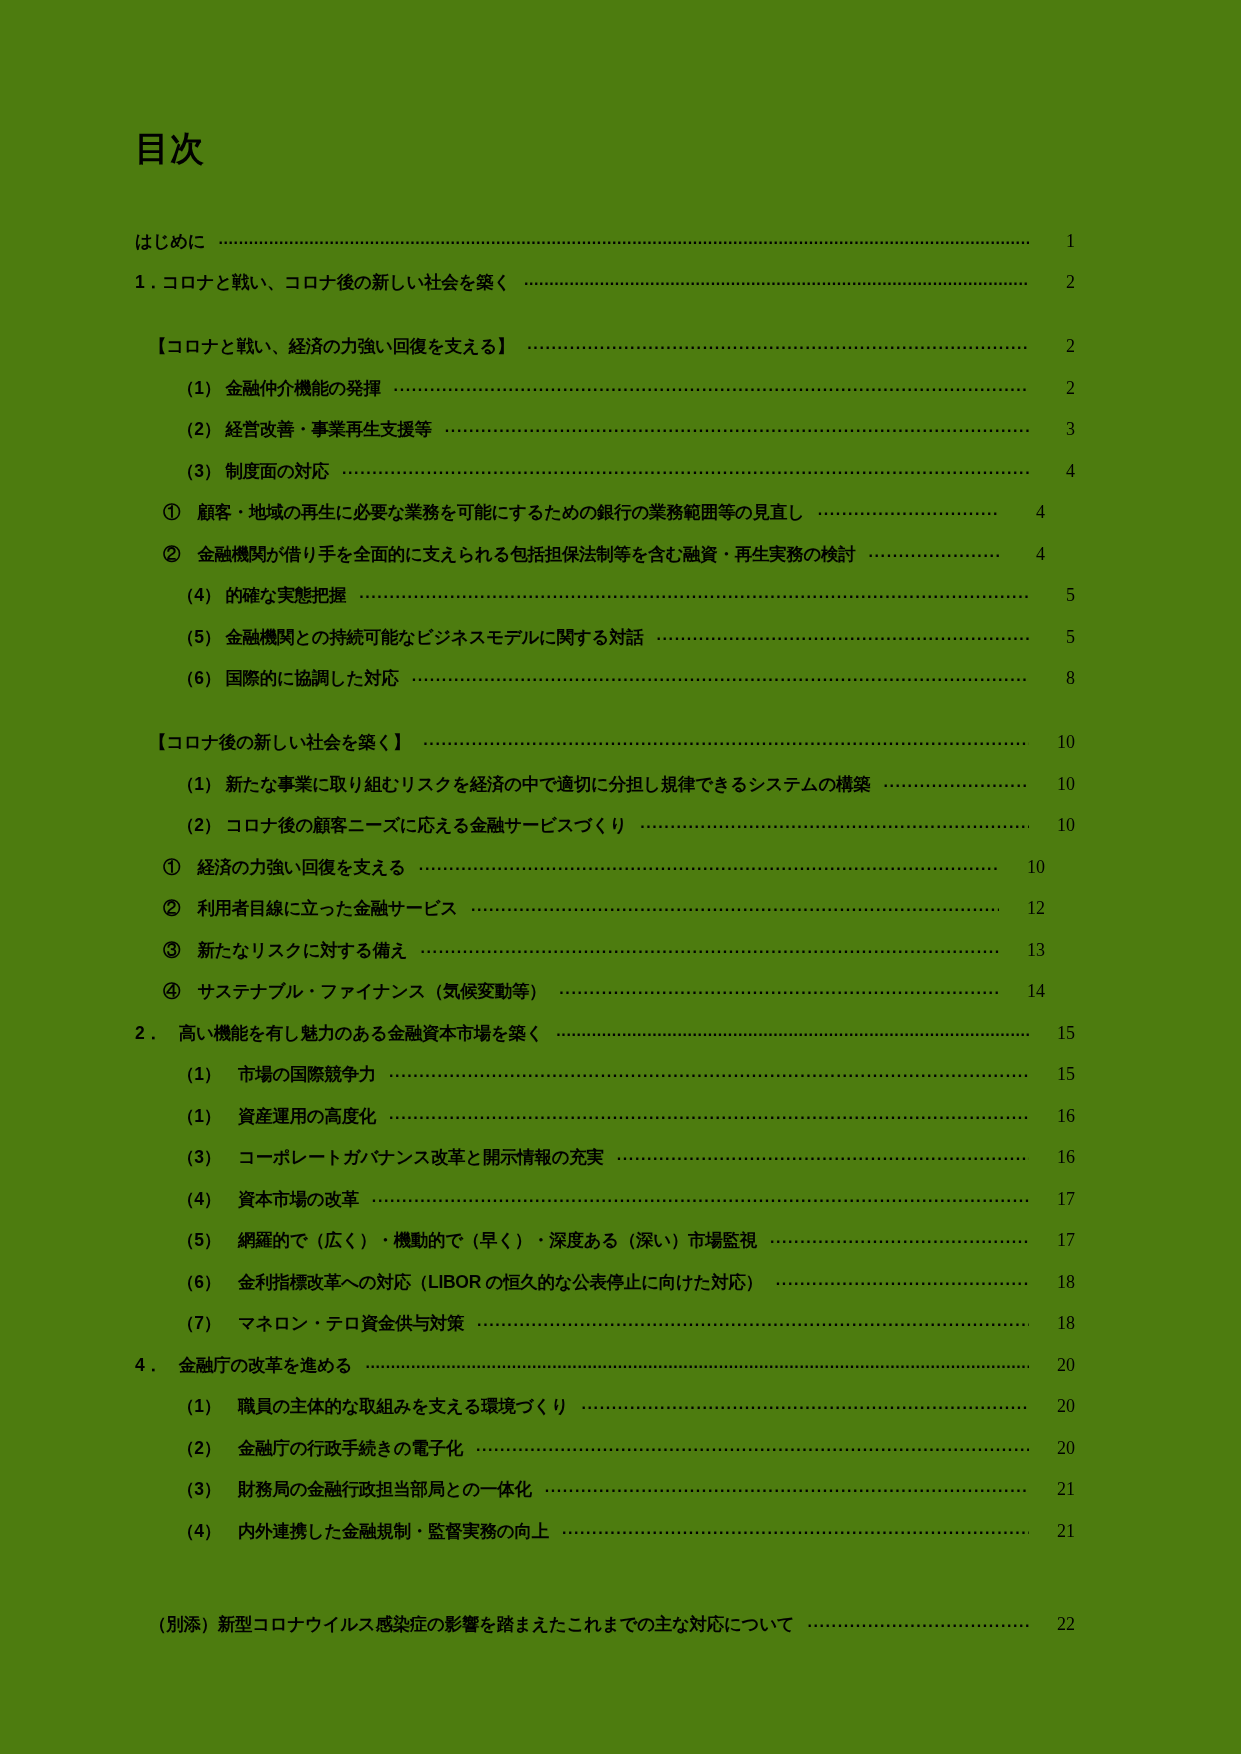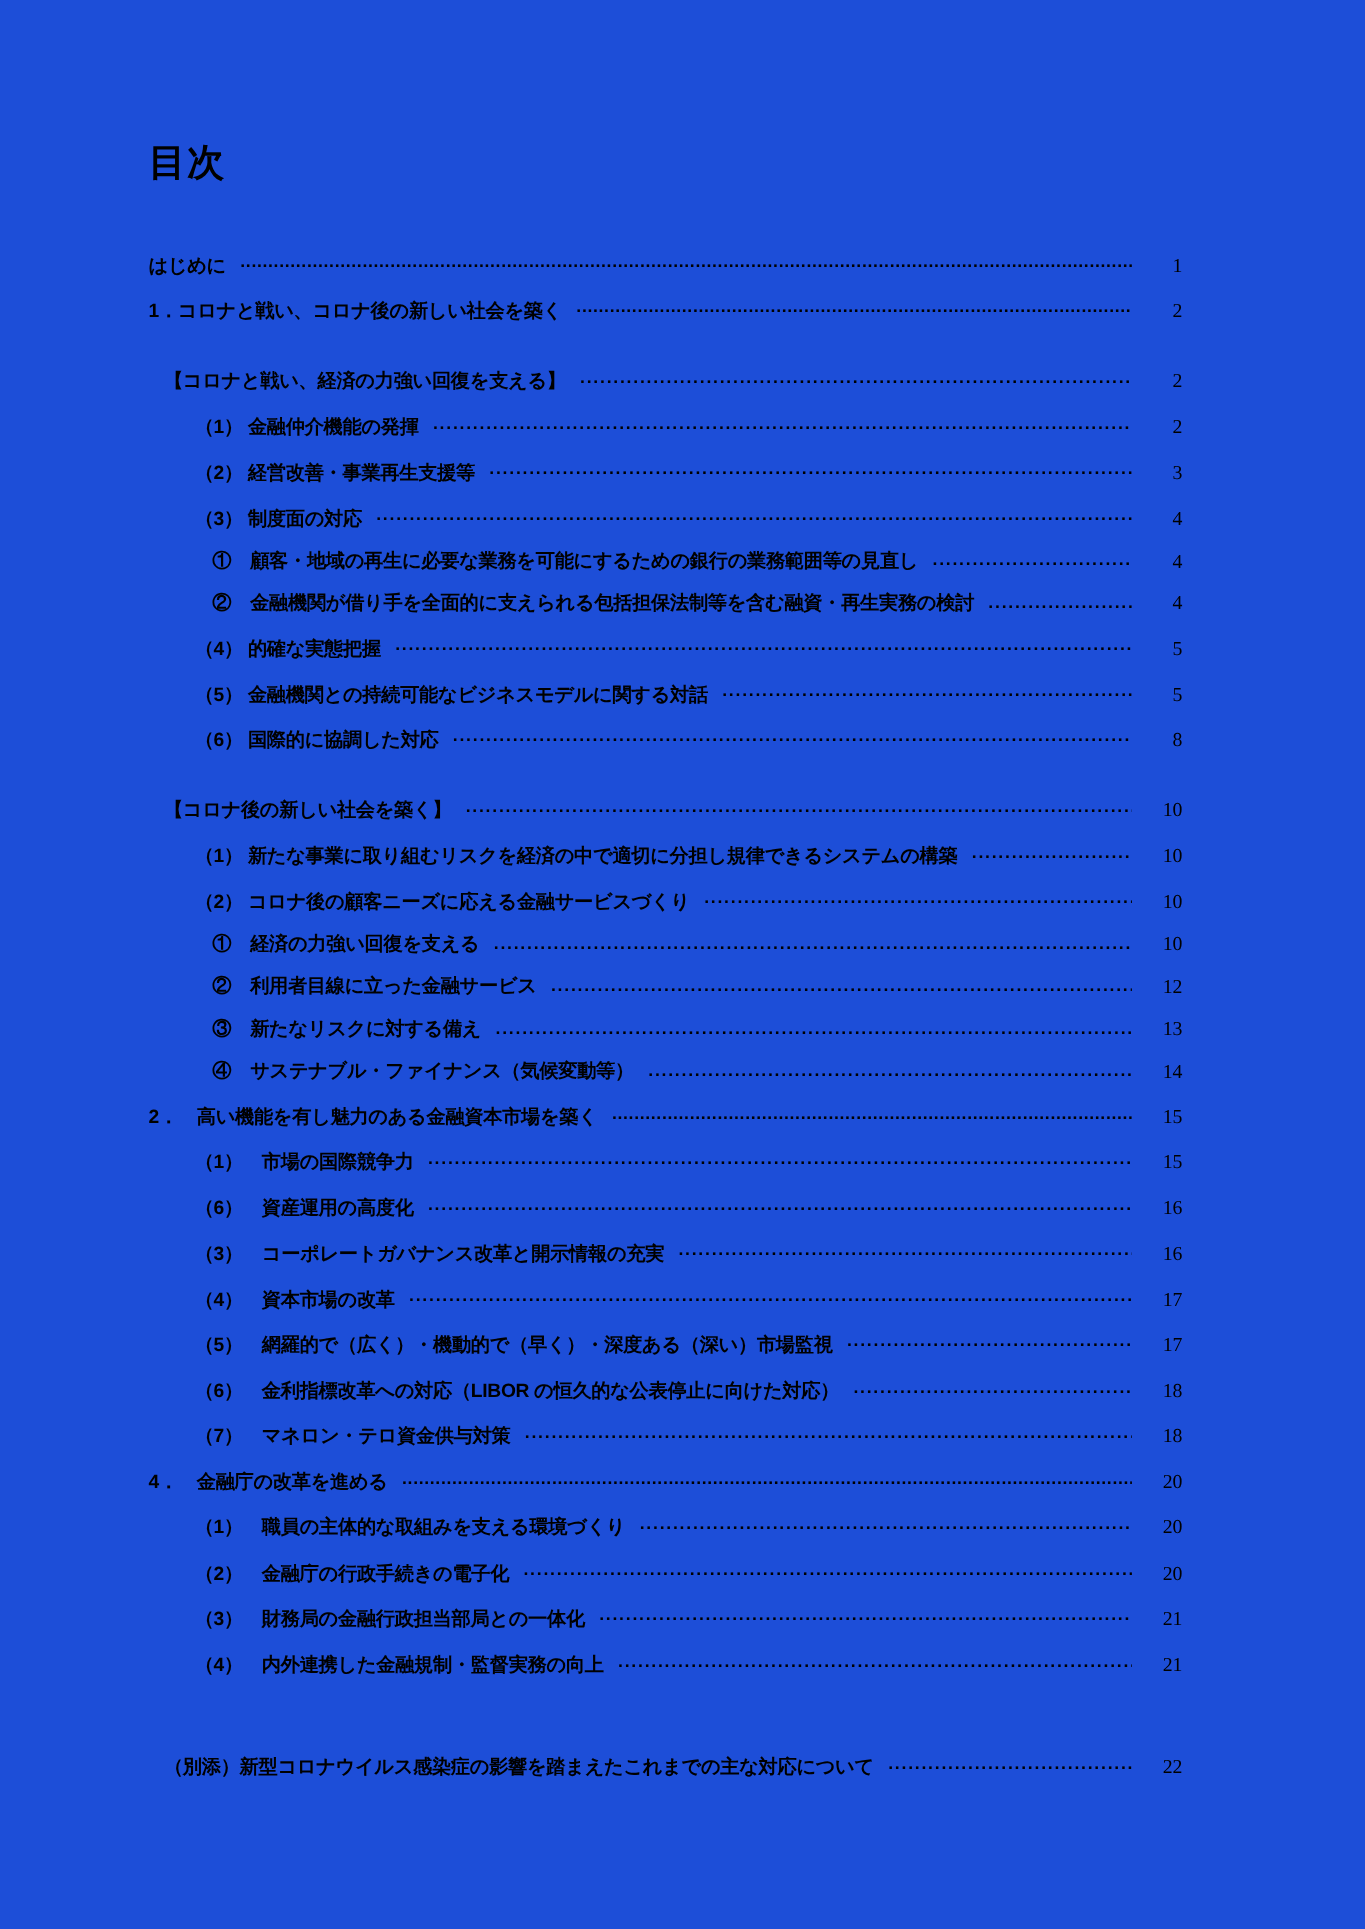--- a/index.html
+++ b/index.html
@@ -8,21 +8,21 @@
     background: #ffffff;
   }
   body {
     font-family: "Liberation Sans", sans-serif;
     color: #000000;
   }
   .page {
     position: relative;
     width: 1241px;
     height: 1754px;
-    background: #1d4ed8;
+    background: #4d7c0f;
     box-sizing: border-box;
     overflow: hidden;
   }
   .content {
     position: absolute;
     left: 135px;
     top: 130px;
     width: 840px;
   }
 
@@ -86,21 +86,21 @@
     font-family: "Liberation Serif", serif;
     font-weight: normal;
     font-size: 18px;
     letter-spacing: 0;
   }
 
   
   .lvl-0 { margin-left: 0px; }
   .lvl-1 { margin-left: 14px; margin-top: 43px; }
   .lvl-2 { margin-left: 42px; }
-  .lvl-3 { margin-left: 58px; align-items: center; }
+  .lvl-3 { margin-left: 28px; }
 
   .lvl-0 > .toc-page,
   .lvl-1 > .toc-page,
   .lvl-2 > .toc-page,
   .lvl-3 > .toc-page { }
 
   
   .lvl-1 { width: 926px; }
   .lvl-2 { width: 898px; }
   .lvl-3 { width: 882px; }
@@ -222,21 +222,21 @@
           <span class="toc-label">2．　高い機能を有し魅力のある金融資本市場を築く</span>
           <span class="toc-leader"></span>
           <span class="toc-page">15</span>
         </div>
         <div class="toc-row lvl-2">
           <span class="toc-label">（1）　市場の国際競争力</span>
           <span class="toc-leader"></span>
           <span class="toc-page">15</span>
         </div>
         <div class="toc-row lvl-2">
-          <span class="toc-label">（6）　資産運用の高度化</span>
+          <span class="toc-label">（1）　資産運用の高度化</span>
           <span class="toc-leader"></span>
           <span class="toc-page">16</span>
         </div>
         <div class="toc-row lvl-2">
           <span class="toc-label">（3）　コーポレートガバナンス改革と開示情報の充実</span>
           <span class="toc-leader"></span>
           <span class="toc-page">16</span>
         </div>
         <div class="toc-row lvl-2">
           <span class="toc-label">（4）　資本市場の改革</span>

